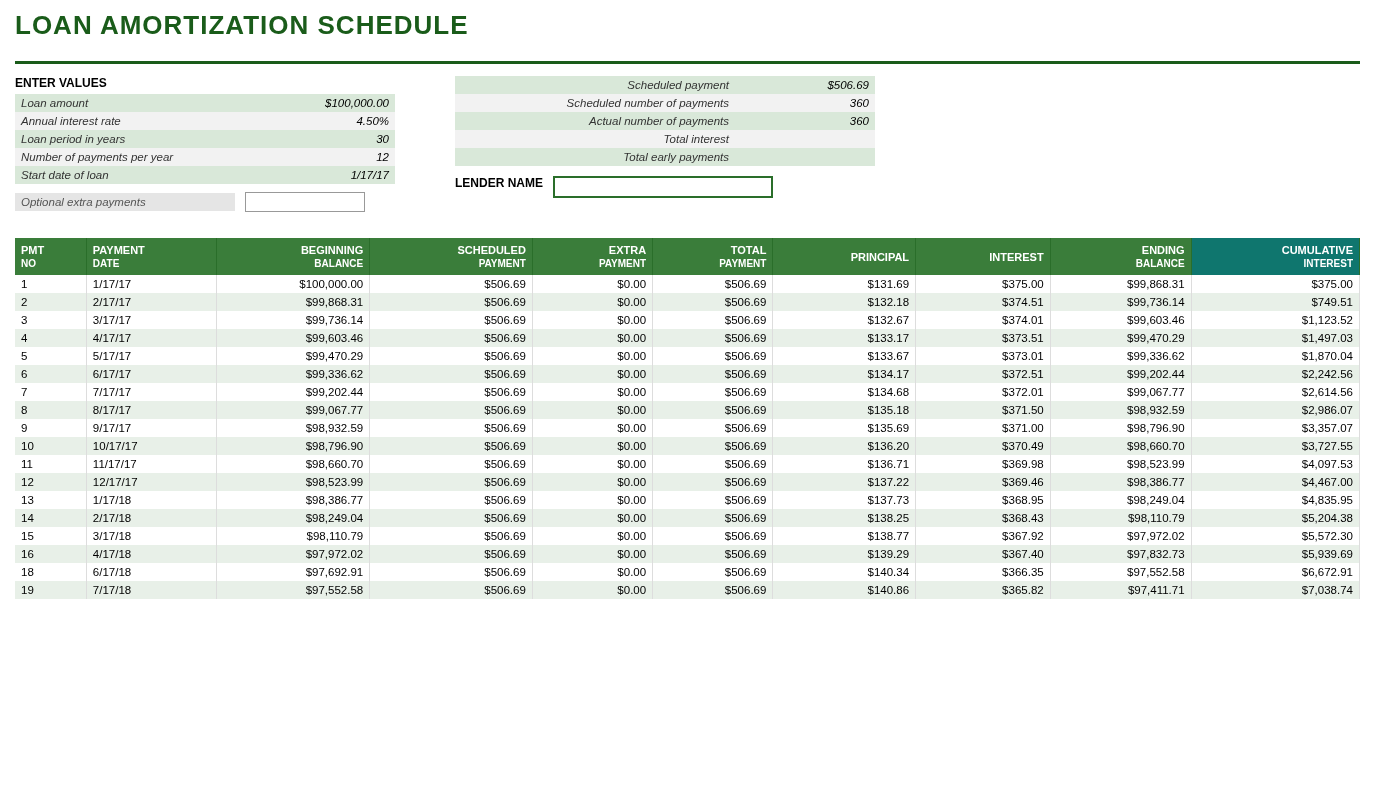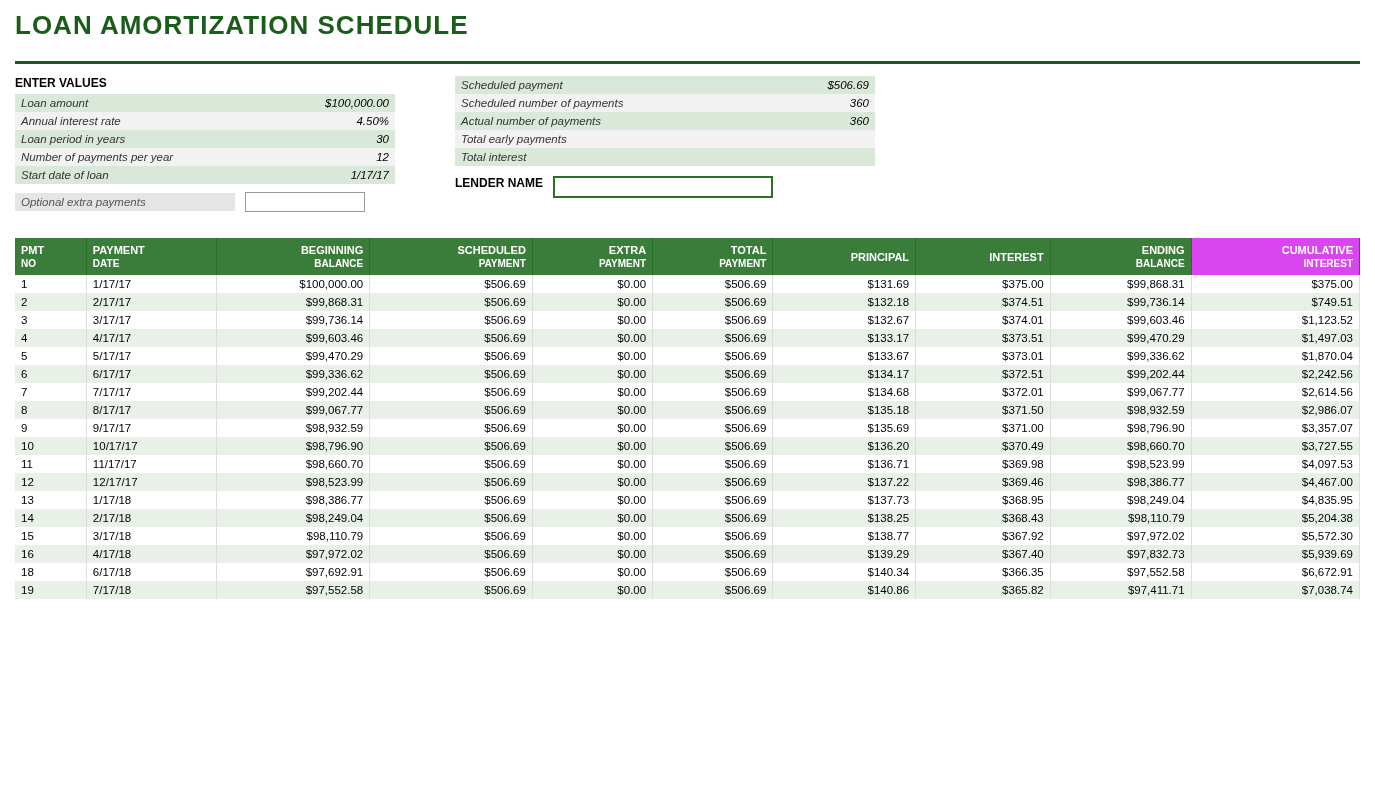--- a/index.html
+++ b/index.html
@@ -119,20 +119,21 @@
     }
     .summary-table tr:nth-child(odd) {
       background: #d9e8d9;
     }
     .summary-table tr:nth-child(even) {
       background: #f2f2f2;
     }
     .summary-table td.label-col {
       width: 260px;
       color: #333;
+      text-align: right;
     }
     .summary-table td.value-col {
       text-align: right;
       font-weight: normal;
       color: #000;
       width: 130px;
     }
     
     .amort-table-wrapper {
       margin-top: 10px;
@@ -234,25 +235,25 @@
             </tr>
             <tr>
               <td class="label-col">Scheduled number of payments</td>
               <td class="value-col">360</td>
             </tr>
             <tr>
               <td class="label-col">Actual number of payments</td>
               <td class="value-col">360</td>
             </tr>
             <tr>
+              <td class="label-col">Total interest</td>
+              <td class="value-col"></td>
+            </tr>
+            <tr>
               <td class="label-col">Total early payments</td>
-              <td class="value-col"></td>
-            </tr>
-            <tr>
-              <td class="label-col">Total interest</td>
               <td class="value-col"></td>
             </tr>
           </tbody>
       </table>
       <div class="lender-section">
         <span class="lender-label">LENDER NAME</span>
         <input class="lender-input" type="text" value="" style="">
       </div>
     </div>
   </div>
@@ -263,21 +264,21 @@
         <tr id="amort-header-row">
             <th class="two-line">PMT<span class="header-sub">NO</span></th>
             <th class="two-line">PAYMENT<span class="header-sub">DATE</span></th>
             <th class="two-line">BEGINNING<span class="header-sub">BALANCE</span></th>
             <th class="two-line">SCHEDULED<span class="header-sub">PAYMENT</span></th>
             <th class="two-line">EXTRA<span class="header-sub">PAYMENT</span></th>
             <th class="two-line">TOTAL<span class="header-sub">PAYMENT</span></th>
             <th class="two-line">PRINCIPAL</th>
             <th class="two-line">INTEREST</th>
             <th class="two-line">ENDING<span class="header-sub">BALANCE</span></th>
-            <th class="two-line" style="background: #d946ef;">CUMULATIVE<span class="header-sub">INTEREST</span></th>
+            <th class="two-line" style="background: #0f766e;">CUMULATIVE<span class="header-sub">INTEREST</span></th>
           </tr>
       </thead>
       <tbody id="amort-body">
           <tr>
             <td>1</td>
             <td>1/17/17</td>
             <td>$100,000.00</td>
             <td>$506.69</td>
             <td>$0.00</td>
             <td>$506.69</td>

